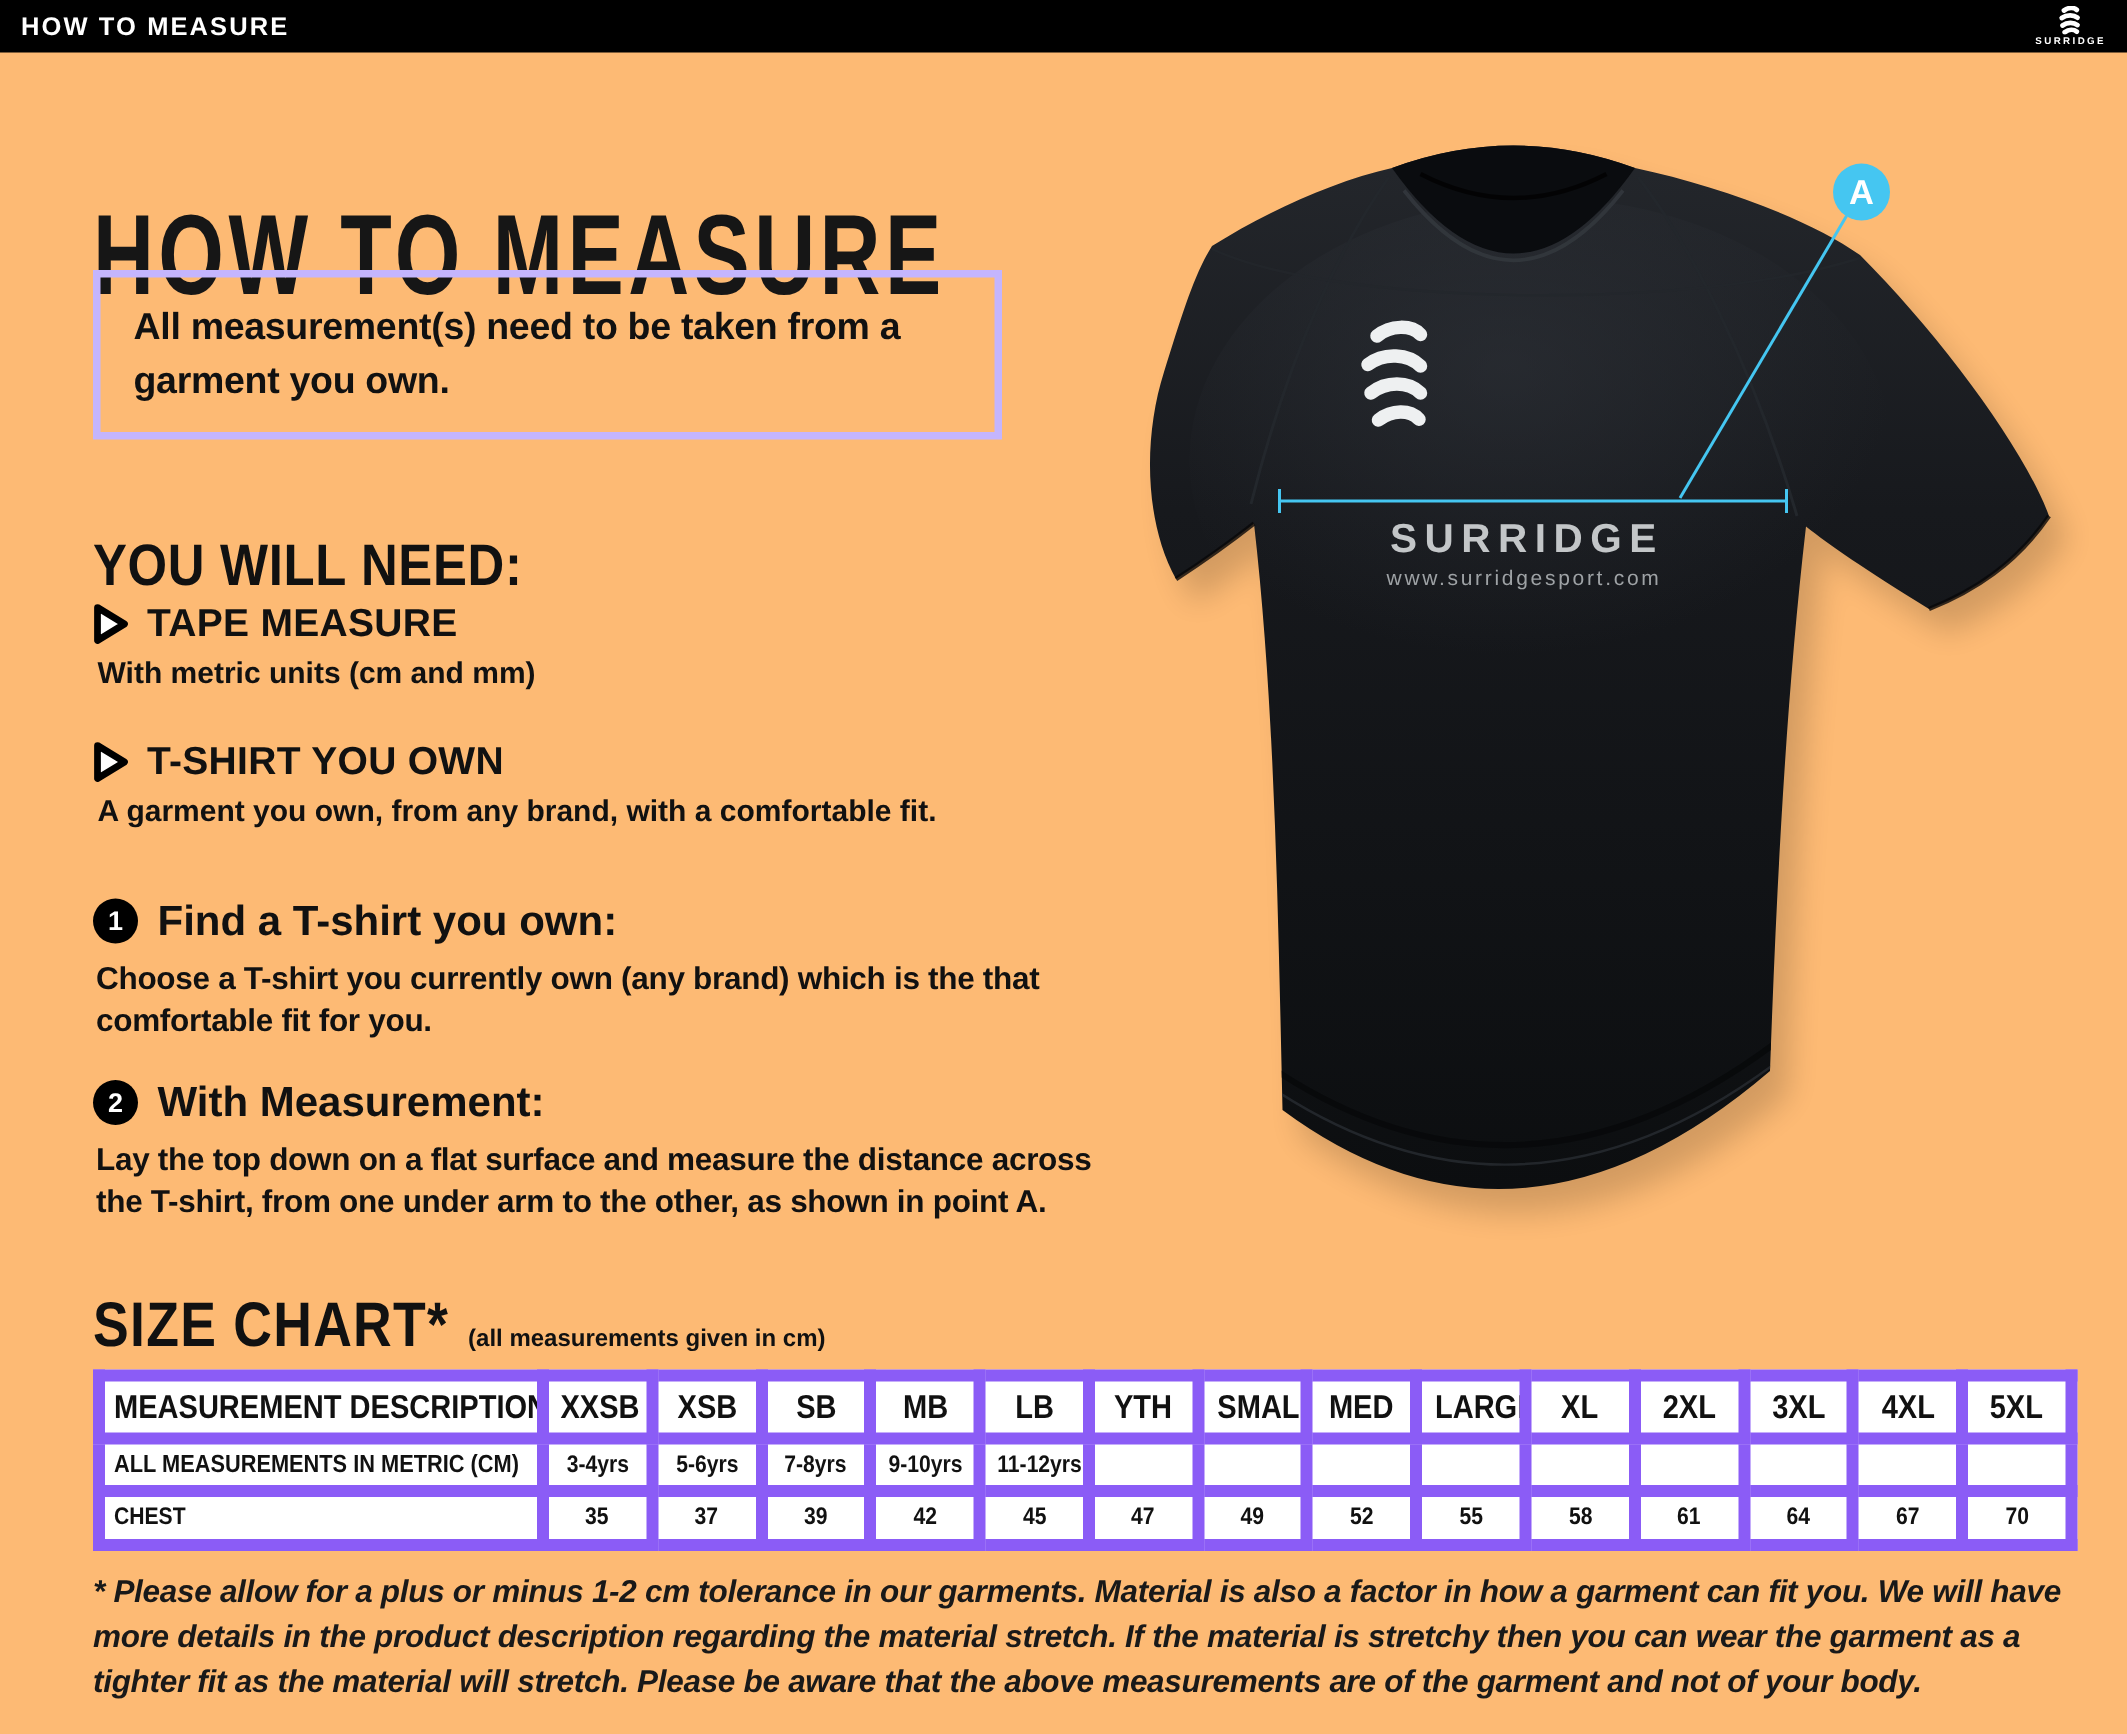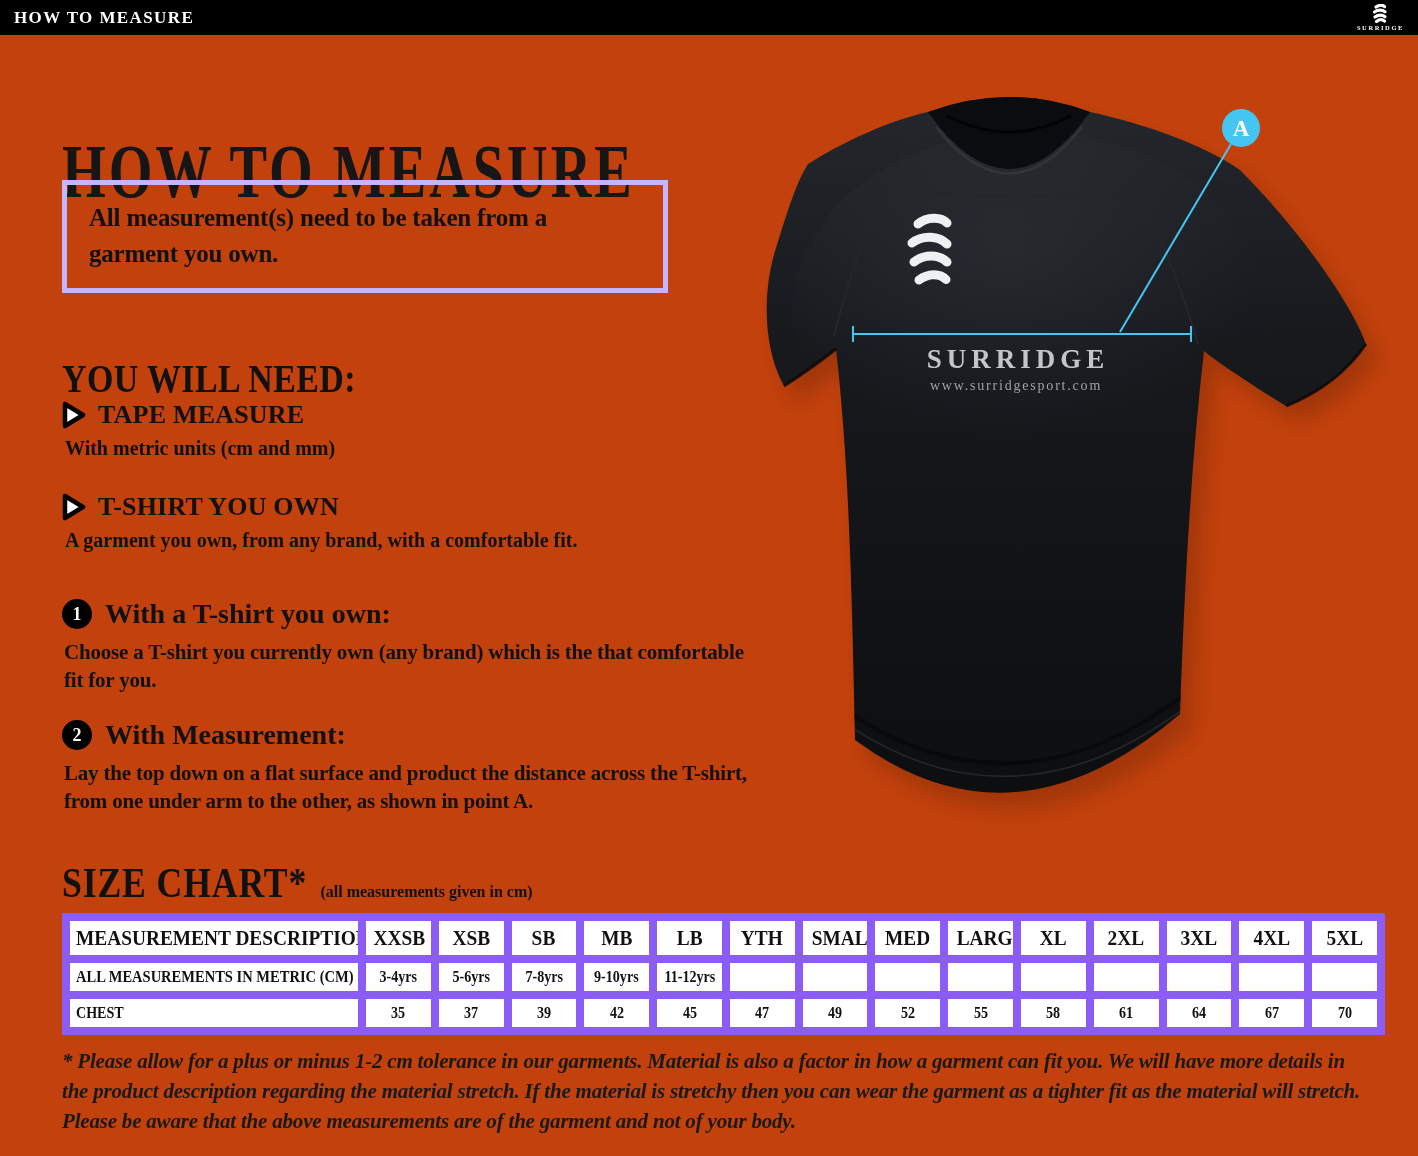--- a/index.html
+++ b/index.html
@@ -1,19 +1,19 @@
 <!DOCTYPE html>
 <html style="--accent: #45c6f1; --bar-bg: #000000;"><head>
 <meta charset="utf-8">
 <style>
   * { box-sizing: border-box; }
   html,body { margin:0; padding:0; background:#fff; }
   .page {
-    position:relative; width:1418px; height:1156px; background:#c2410c;
-    font-family:Liberation Serif, serif; color:#111; overflow:hidden;
+    position:relative; width:1418px; height:1156px; background:#fdba74;
+    font-family:Liberation Sans, sans-serif; color:#111; overflow:hidden;
   }
 
   
   .topbar {
     position:absolute; left:0; top:0; width:1418px; height:35px;
     background:var(--bar-bg,#000); display:flex; align-items:center; justify-content:space-between;
   }
   .topbar-title {
     color:#fff; font-weight:bold; font-size:17px; letter-spacing:1.4px;
     padding-left:14px; white-space:nowrap;
@@ -130,31 +130,31 @@
         <polygon points="3,3 21,14 3,25" fill="#fff" stroke="#000" stroke-width="4.5" stroke-linejoin="round"></polygon>
       </svg>
       <span class="need-label">TAPE MEASURE</span>
     </div>
     <p class="need-desc">With metric units (cm and mm)</p>
   </div>
 
   <div class="step step1">
     <div class="step-head">
       <span class="step-num">1</span>
-      <span class="step-title">With a T-shirt you own:</span>
+      <span class="step-title">Find a T-shirt you own:</span>
     </div>
     <p class="step-desc">Choose a T-shirt you currently own (any brand) which is the that comfortable fit for you.</p>
   </div>
 
   <div class="step step2">
     <div class="step-head">
       <span class="step-num">2</span>
       <span class="step-title">With Measurement:</span>
     </div>
-    <p class="step-desc">Lay the top down on a flat surface and product the distance across the T-shirt, from one under arm to the other, as shown in point A.</p>
+    <p class="step-desc">Lay the top down on a flat surface and measure the distance across the T-shirt, from one under arm to the other, as shown in point A.</p>
   </div>
 
   <h2 class="size-h">
     <span class="size-main"><span class="sqz85">SIZE CHART*</span></span>
     <span class="size-sub">(all measurements given in cm)</span>
   </h2>
 
   <table class="size-table">
     <colgroup>
       <col style="width:296px">

